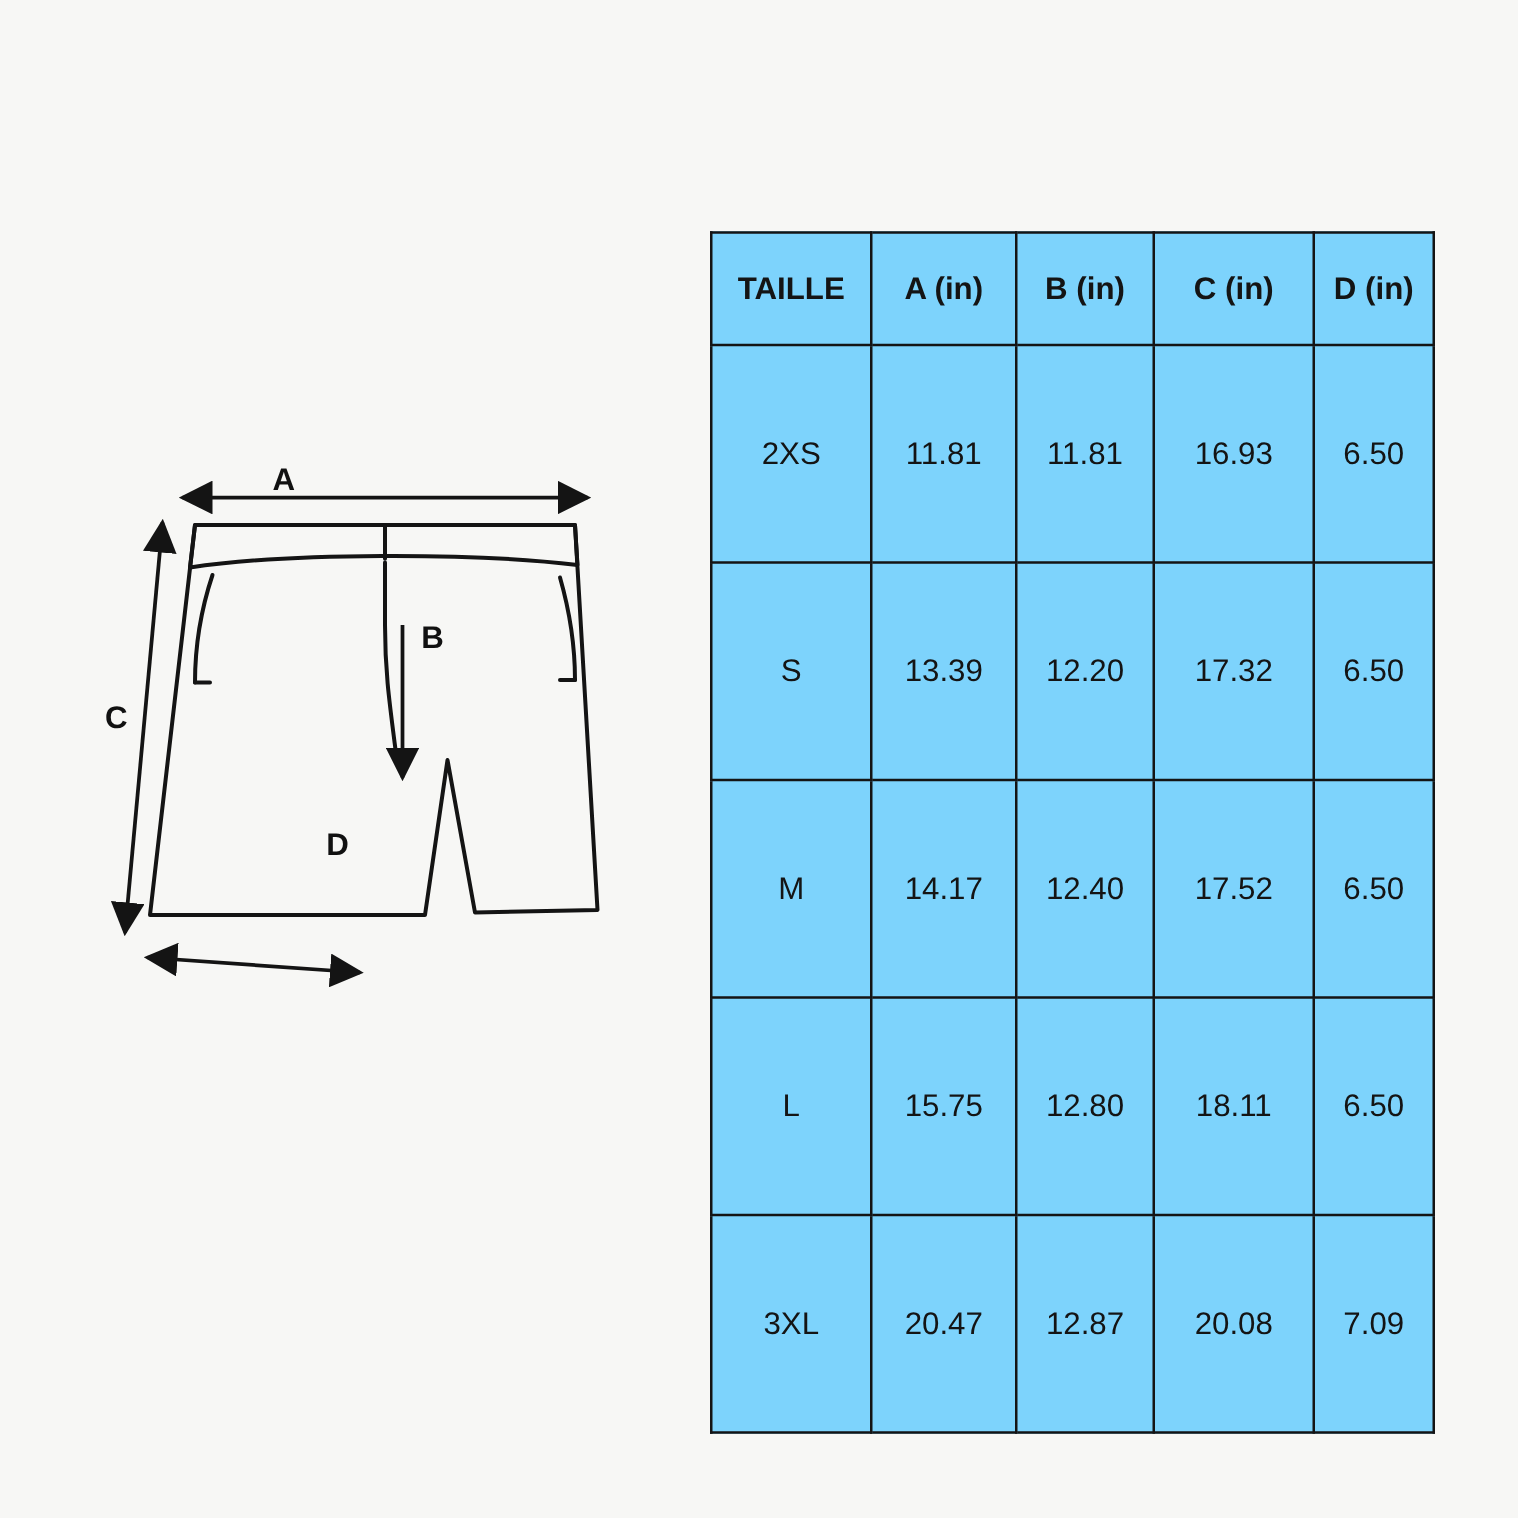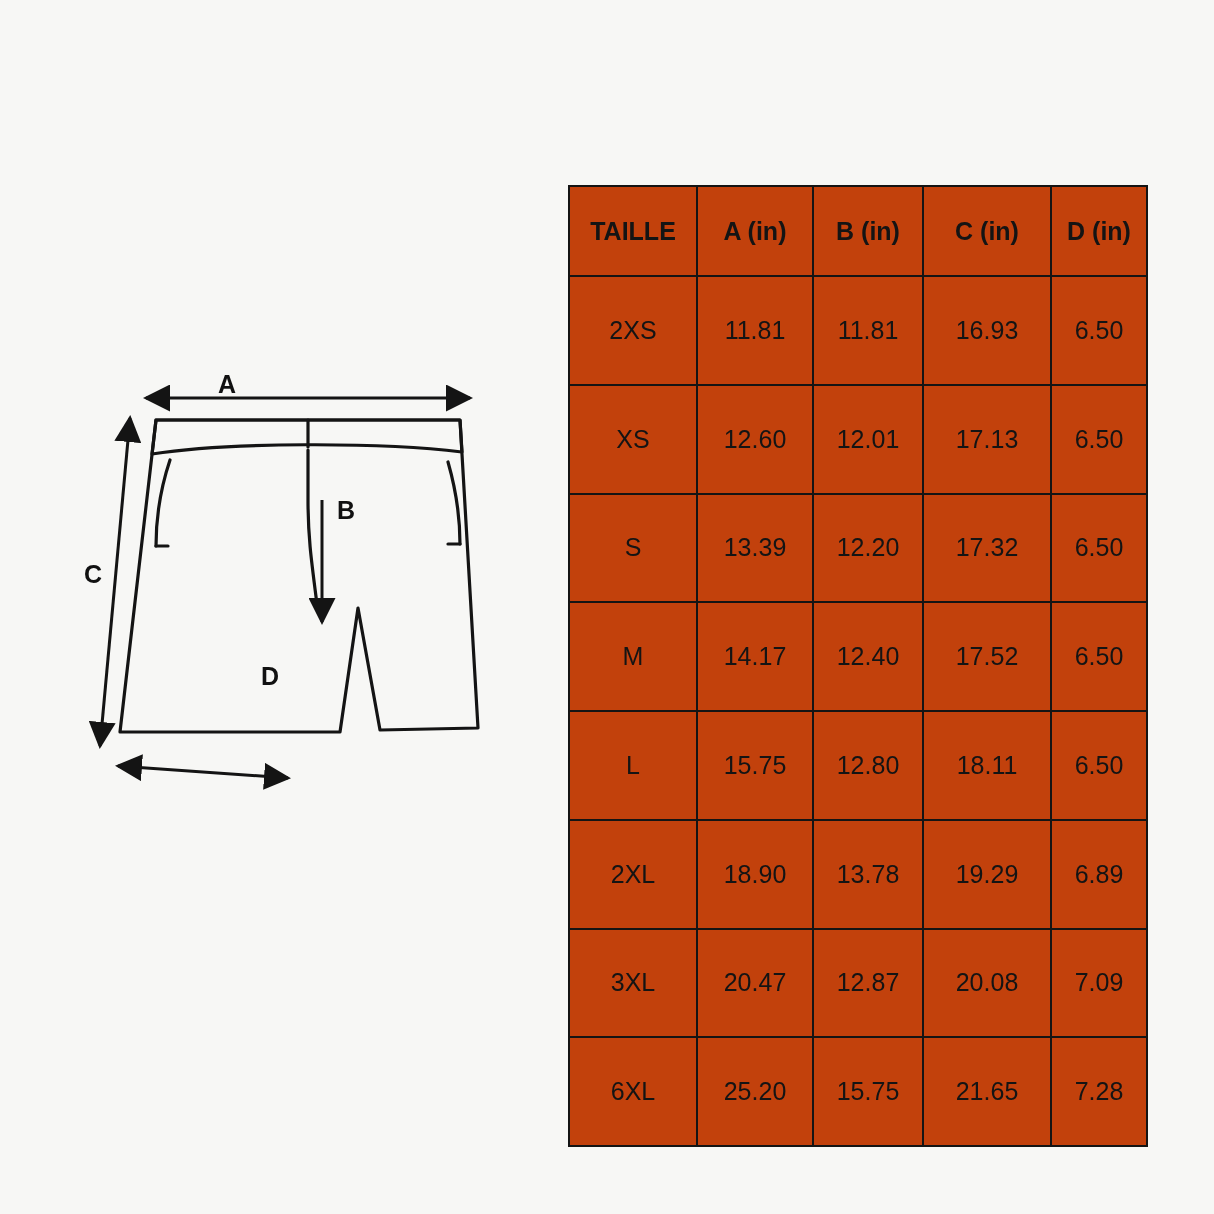--- a/index.html
+++ b/index.html
@@ -50,21 +50,21 @@
     left: 568px;
     top: 185px;
     width: 578px;
     height: 962px;
   }
   table.size-table {
     border-collapse: collapse;
     width: 578px;
     height: 962px;
     table-layout: fixed;
-    background: #c2410c;
+    background: #7dd3fc;
   }
   table.size-table td, table.size-table th {
     border: 2px solid #141414;
     text-align: center;
     vertical-align: middle;
     font-size: 25px;
     font-weight: normal;
     color: #141414;
     padding: 0;
   }
@@ -161,65 +161,44 @@
       </thead>
       <tbody>
         <tr>
           <td>2XS</td>
           <td>11.81</td>
           <td>11.81</td>
           <td>16.93</td>
           <td>6.50</td>
         </tr>
         <tr>
-          <td>XS</td>
-          <td>12.60</td>
-          <td>12.01</td>
-          <td>17.13</td>
-          <td>6.50</td>
-        </tr>
-        <tr>
           <td>S</td>
           <td>13.39</td>
           <td>12.20</td>
           <td>17.32</td>
           <td>6.50</td>
         </tr>
         <tr>
           <td>M</td>
           <td>14.17</td>
           <td>12.40</td>
           <td>17.52</td>
           <td>6.50</td>
         </tr>
         <tr>
           <td>L</td>
           <td>15.75</td>
           <td>12.80</td>
           <td>18.11</td>
           <td>6.50</td>
-        </tr>
-        <tr>
-          <td>2XL</td>
-          <td>18.90</td>
-          <td>13.78</td>
-          <td>19.29</td>
-          <td>6.89</td>
         </tr>
         <tr>
           <td>3XL</td>
           <td>20.47</td>
           <td>12.87</td>
           <td>20.08</td>
           <td>7.09</td>
         </tr>
-        <tr>
-          <td>6XL</td>
-          <td>25.20</td>
-          <td>15.75</td>
-          <td>21.65</td>
-          <td>7.28</td>
-        </tr>
       </tbody>
     </table>
   </div>
 
 </div>
 
 </body></html>

